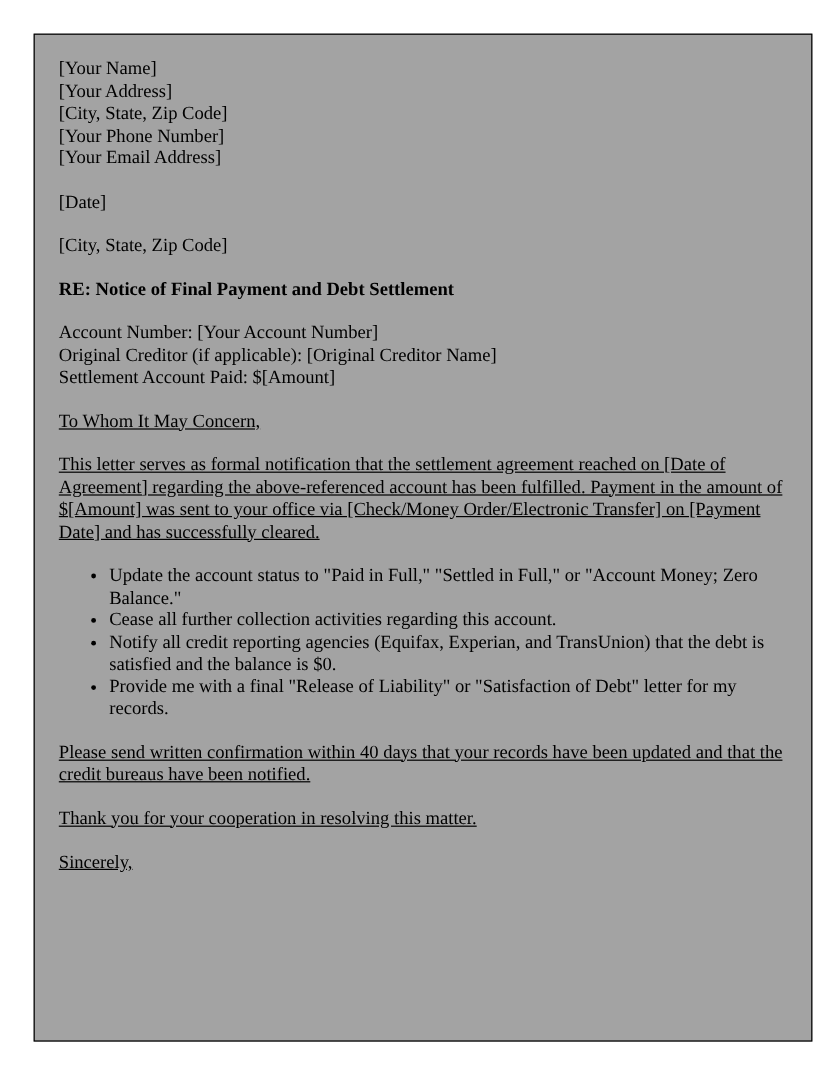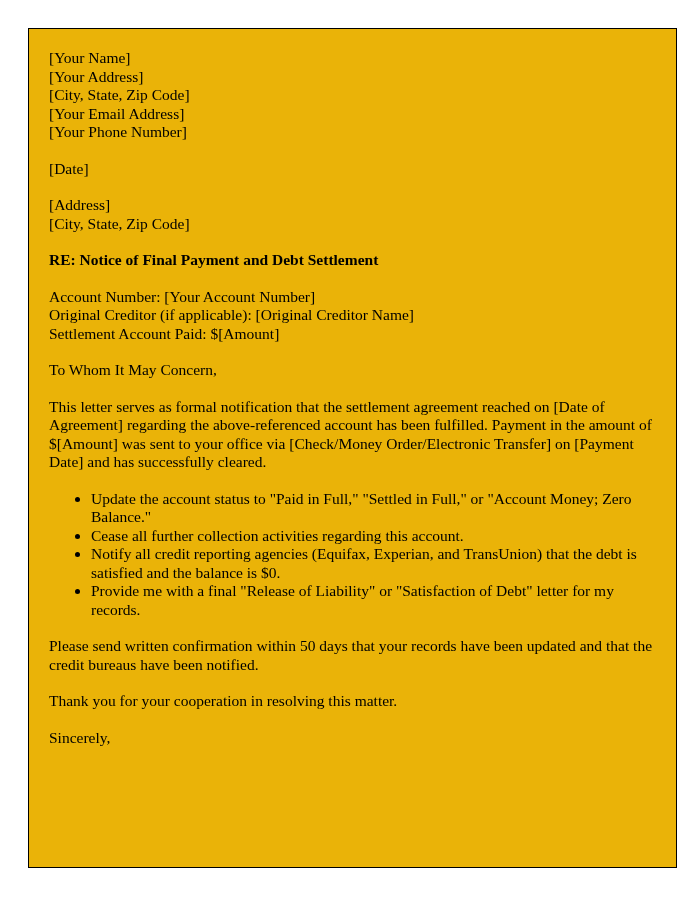--- a/index.html
+++ b/index.html
@@ -12,34 +12,35 @@
   }
   .page {
     position: absolute;
     left: 28px;
     top: 28px;
     width: 649px;
     height: 840px;
     border: 1px solid #000000;
     box-sizing: border-box;
     padding: 20px 20px;
-    background: #eab308;
+    background: #a3a3a3;
     font-family: "Liberation Serif", serif;
     font-size: 15.5px;
     line-height: 18.5px;
     color: #000000;
   }
   .block {
     margin: 0 0 18px 0;
   }
   .line {
     margin: 0;
   }
   .para {
     margin: 0 0 18px 0;
+    text-decoration: underline;
   }
   .subject {
     font-weight: bold;
     margin: 0 0 18px 0;
   }
   ul.request-list {
     margin: 0 0 18px 0;
     padding-left: 42px;
   }
   ul.request-list li {
@@ -48,30 +49,29 @@
 </style>
 </head>
 <body>
 
 <div class="page">
 
   <div class="block">
     <div class="line">[Your Name]</div>
     <div class="line">[Your Address]</div>
     <div class="line">[City, State, Zip Code]</div>
+    <div class="line">[Your Phone Number]</div>
     <div class="line">[Your Email Address]</div>
-    <div class="line">[Your Phone Number]</div>
   </div>
 
   <div class="block">
     <div class="line">[Date]</div>
   </div>
 
   <div class="block">
-    <div class="line">[Address]</div>
     <div class="line">[City, State, Zip Code]</div>
   </div>
 
   <div class="subject">RE: Notice of Final Payment and Debt Settlement</div>
 
   <div class="block">
     <div class="line">Account Number: [Your Account Number]</div>
     <div class="line">Original Creditor (if applicable): [Original Creditor Name]</div>
     <div class="line">Settlement Account Paid: $[Amount]</div>
   </div>
@@ -81,19 +81,19 @@
   <p class="para">This letter serves as formal notification that the settlement agreement reached on [Date of Agreement] regarding the above-referenced account has been fulfilled. Payment in the amount of $[Amount] was sent to your office via [Check/Money Order/Electronic Transfer] on [Payment Date] and has successfully cleared.</p>
 
 
   <ul class="request-list">
     <li>Update the account status to "Paid in Full," "Settled in Full," or "Account Money; Zero Balance."</li>
     <li>Cease all further collection activities regarding this account.</li>
     <li>Notify all credit reporting agencies (Equifax, Experian, and TransUnion) that the debt is satisfied and the balance is $0.</li>
     <li>Provide me with a final "Release of Liability" or "Satisfaction of Debt" letter for my records.</li>
   </ul>
 
-  <p class="para">Please send written confirmation within 50 days that your records have been updated and that the credit bureaus have been notified.</p>
+  <p class="para">Please send written confirmation within 40 days that your records have been updated and that the credit bureaus have been notified.</p>
 
   <p class="para">Thank you for your cooperation in resolving this matter.</p>
 
   <p class="para">Sincerely,</p>
 
 </div>
 
 </body></html>

